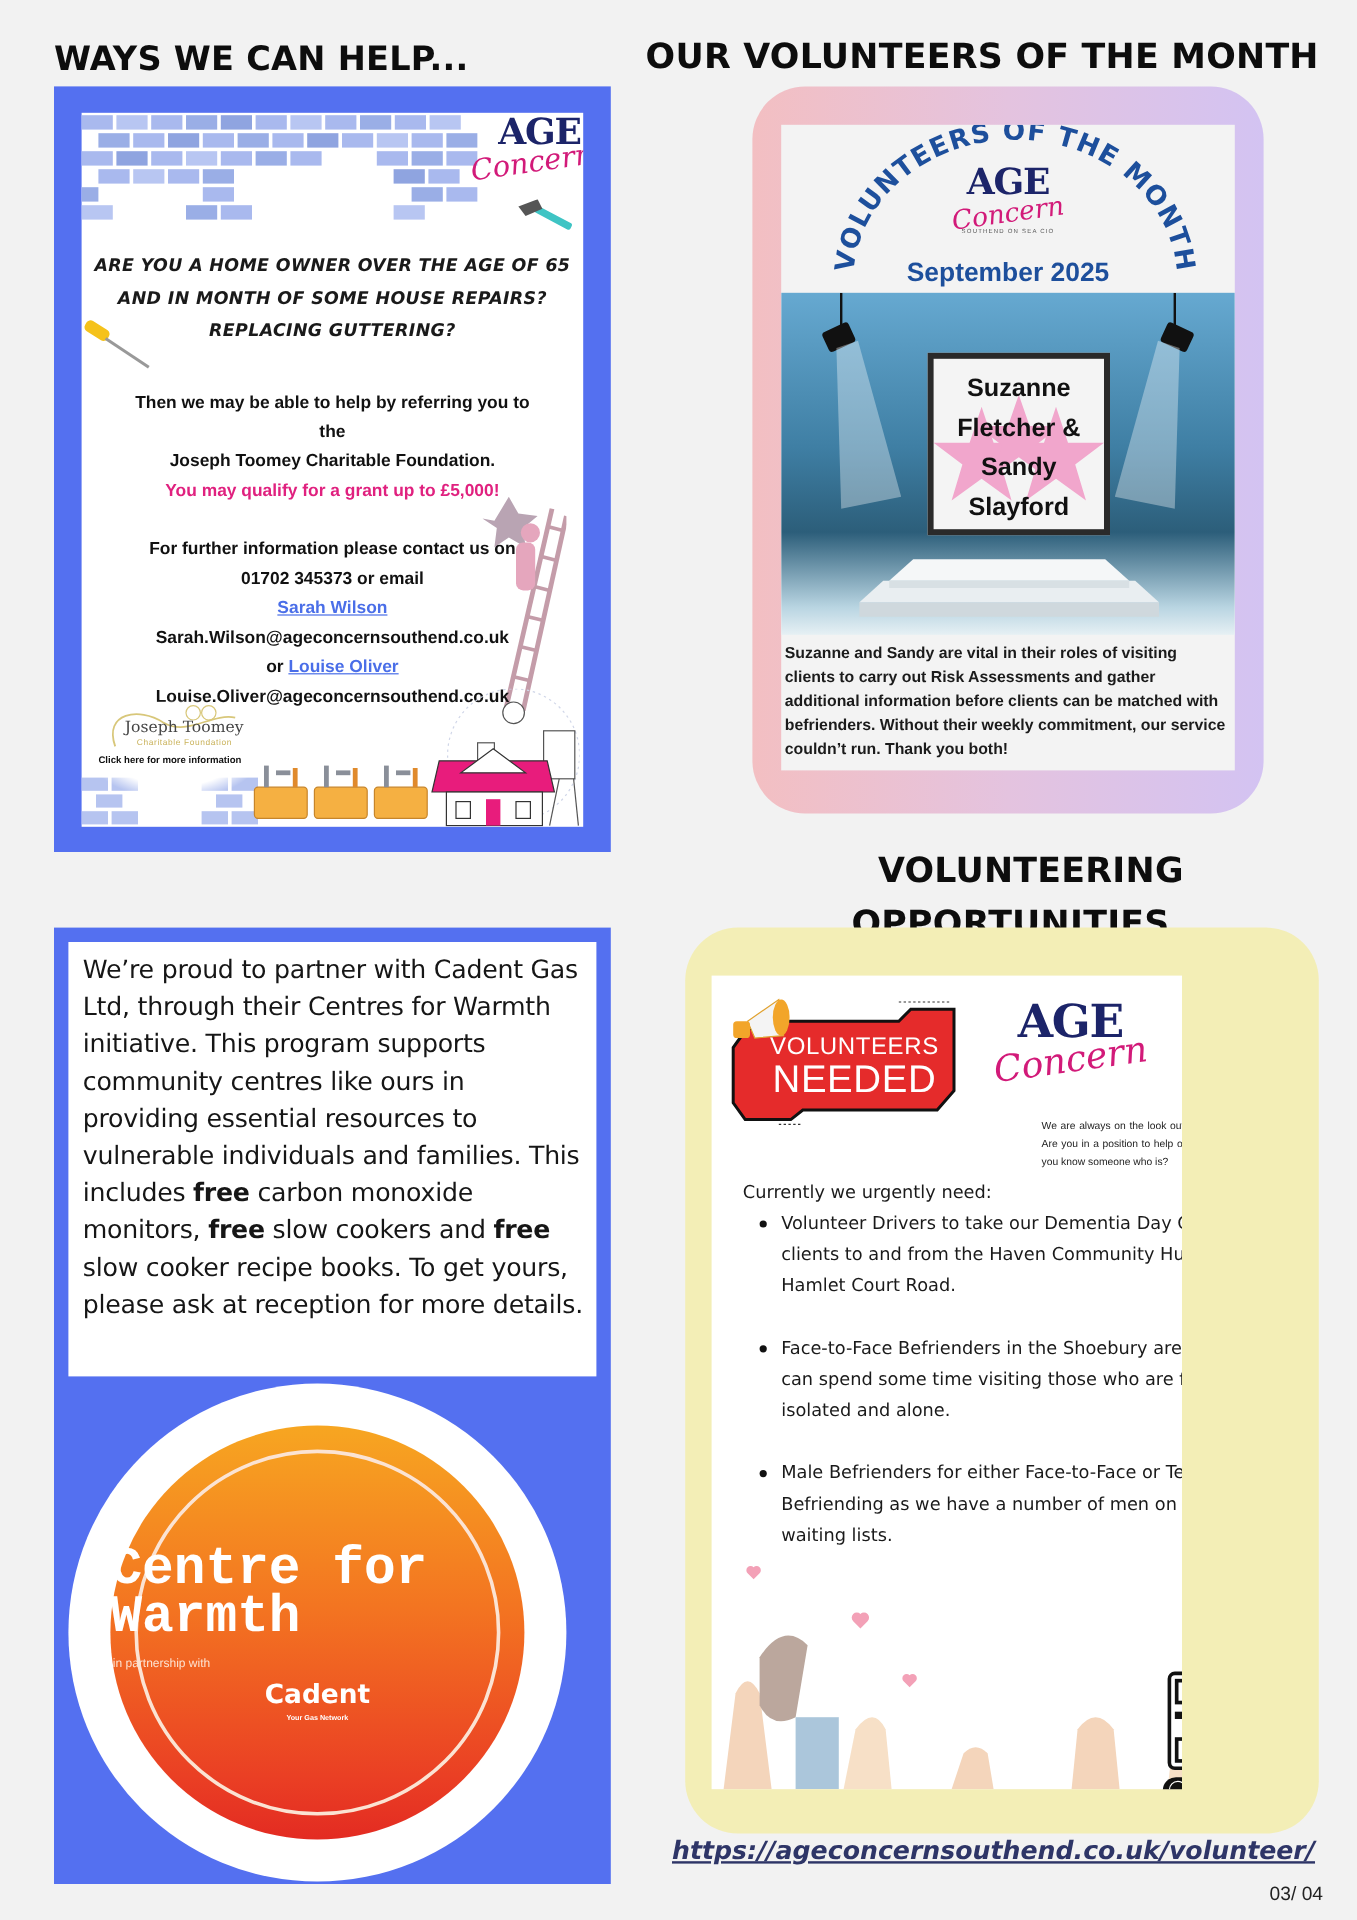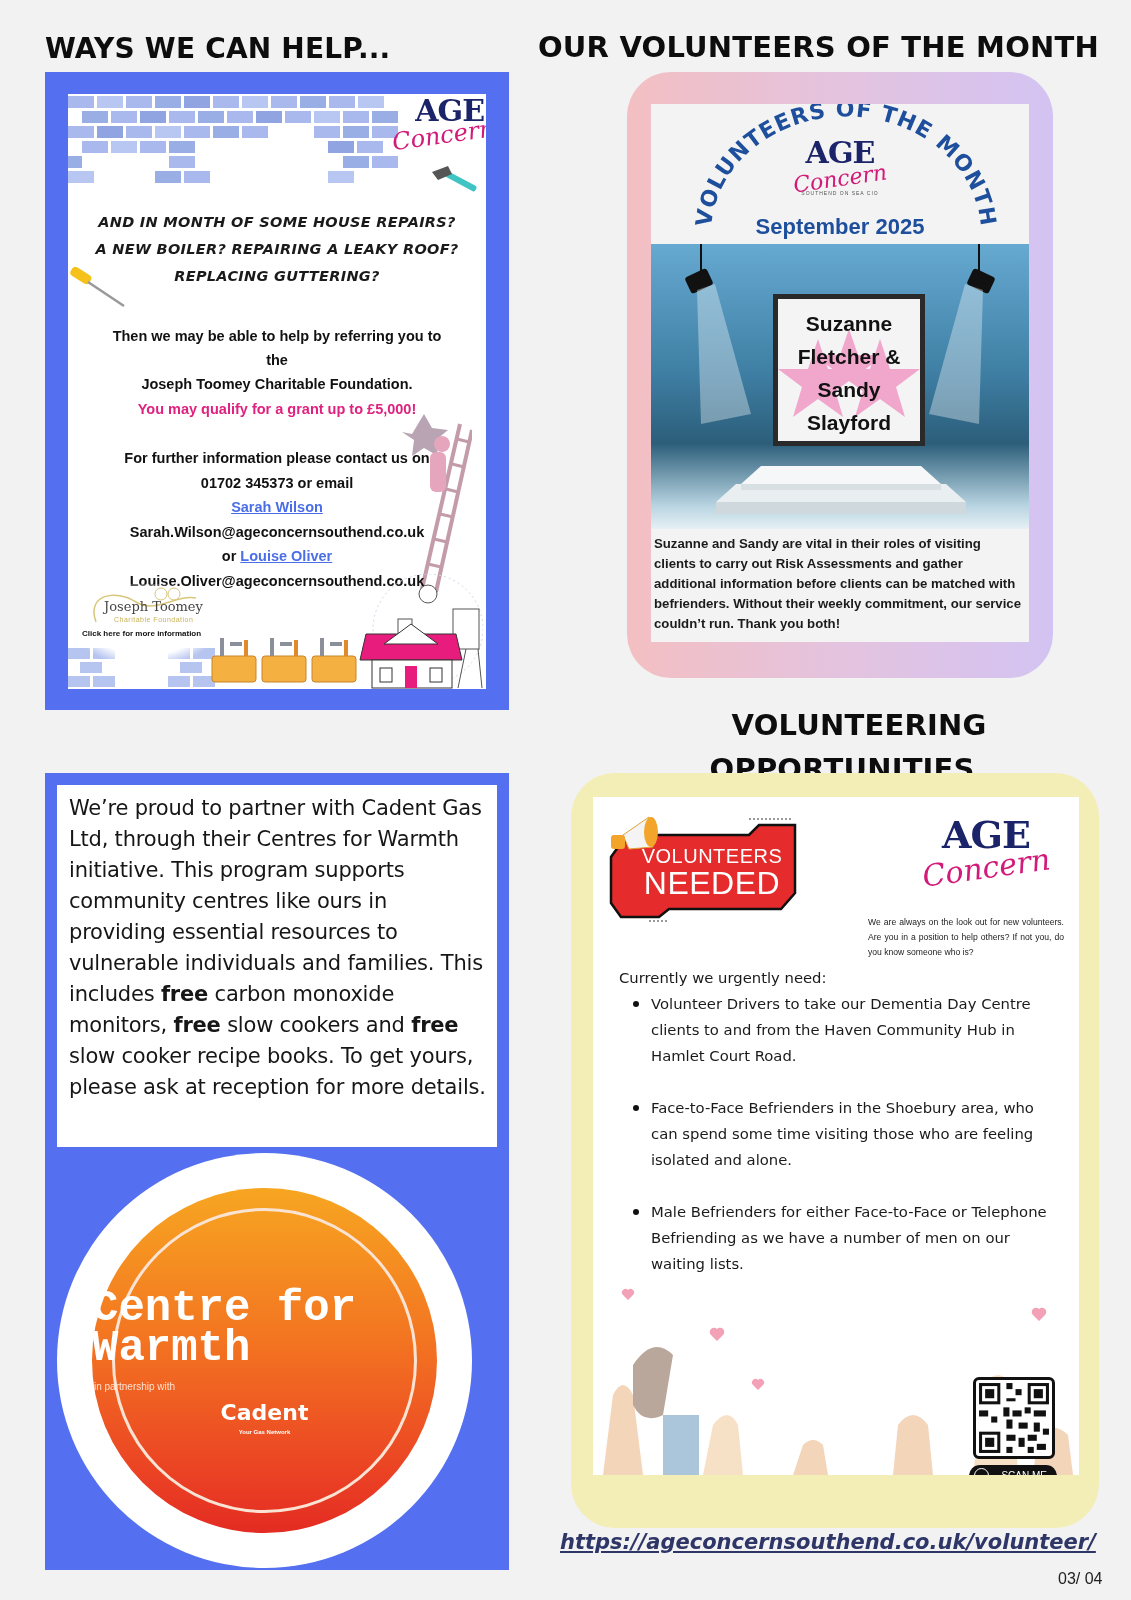--- a/index.html
+++ b/index.html
@@ -59,21 +59,21 @@
   .warmth-circle-outer { position: absolute; left: 12px; top: 380px; width: 415px; height: 415px; border-radius: 50%; background: #fff; }
   .warmth-circle { position: absolute; left: 35px; top: 35px; width: 345px; height: 345px; border-radius: 50%; background: linear-gradient(180deg, #f7a621 0%, #f37321 45%, #ea3f24 85%, #e32b22 100%); }
   .warmth-ring { position: absolute; left: 20px; top: 20px; width: 305px; height: 305px; border-radius: 50%; border: 3px solid #fbe3d3; }
   .warmth-title { position: absolute; left: 0; top: 100px; width: 100%; text-align: left; color: #fff; font-family: Liberation Mono, monospace; font-weight: bold; font-size: 44px; line-height: 40px; }
   .warmth-partner { position: absolute; left: 2px; top: 193px; width: 100%; text-align: left; color: #fde2d0; font-size: 10px; }
   .warmth-cadent { position: absolute; left: 0; top: 212px; width: 100%; text-align: center; color: #fff; font-family: "DejaVu Sans", sans-serif; font-weight: bold; font-size: 22px; }
   .warmth-gas { position: absolute; left: 0; top: 241px; width: 100%; text-align: center; color: #fff; font-size: 6px; font-weight: bold; }
 
   
   #panel-opp { position: absolute; left: 571px; top: 773px; width: 528px; height: 755px; border-radius: 44px; background: #f3eeb6; }
-  #opp-card { position: absolute; left: 22px; top: 24px; width: 486px; height: 678px; background: #fff; overflow: hidden; }
+  #opp-card { position: absolute; left: 22px; top: 40px; width: 392px; height: 678px; background: #fff; overflow: hidden; }
   .vn-badge { position: absolute; left: 16px; top: 16px; width: 190px; height: 110px; }
   .vn-text { position: absolute; left: 44px; top: 48px; color: #fff; text-align: center; width: 150px; }
   .vn-text .l1 { font-size: 20px; line-height: 22px; letter-spacing: 0.5px; }
   .vn-text .l2 { font-size: 32px; line-height: 32px; letter-spacing: 0.5px; }
   .opp-age { position: absolute; right: 28px; top: 20px; width: 130px; text-align: center; }
   .opp-age .age { font-family: "DejaVu Serif", serif; font-weight: bold; color: #1c2469; font-size: 38px; line-height: 36px; letter-spacing: -1px; }
   .opp-age .concern { font-family: "DejaVu Serif", serif; font-style: italic; color: #d21a79; font-size: 30px; line-height: 30px; display: inline-block; transform: rotate(-8deg); }
   .opp-blurb { position: absolute; left: 275px; top: 118px; width: 196px; font-size: 8.6px; line-height: 15px; color: #222; text-align: justify; }
   .opp-main { position: absolute; left: 26px; top: 168px; width: 440px; font-family: "DejaVu Sans", sans-serif; font-size: 14.8px; color: #1a1a1a; line-height: 26px; }
   .opp-list { list-style: none; margin-left: 14px; }
@@ -152,22 +152,22 @@
     </svg>
     <div class="logo-age">
       <div class="age">AGE</div>
       <div class="concern">Concern</div>
     </div>
     <svg class="hammer" viewBox="0 0 48 30">
       <rect x="14" y="12" width="34" height="6" rx="2" fill="#3fc4c4" transform="rotate(28 30 15)"></rect>
       <path d="M2 6 L18 0 L22 8 L8 14 Z" fill="#555"></path>
     </svg>
     <div class="help-caps">
+      <div>ARE YOU A HOME OWNER OVER THE AGE OF 65</div>
       <div>AND IN MONTH OF SOME HOUSE REPAIRS?</div>
-      <div>A NEW BOILER? REPAIRING A LEAKY ROOF?</div>
       <div>REPLACING GUTTERING?</div>
     </div>
     <svg class="screwdriver" viewBox="0 0 60 48">
       <rect x="2" y="6" width="22" height="10" rx="4" fill="#f5c21b" transform="rotate(32 12 11)"></rect>
       <line x1="20" y1="18" x2="56" y2="42" stroke="#999" stroke-width="2.5"></line>
     </svg>
     <div id="help-intro" class="help-body">
       <div>Then we may be able to help by referring you to</div>
       <div>the</div>
       <div>Joseph Toomey Charitable Foundation.</div>

